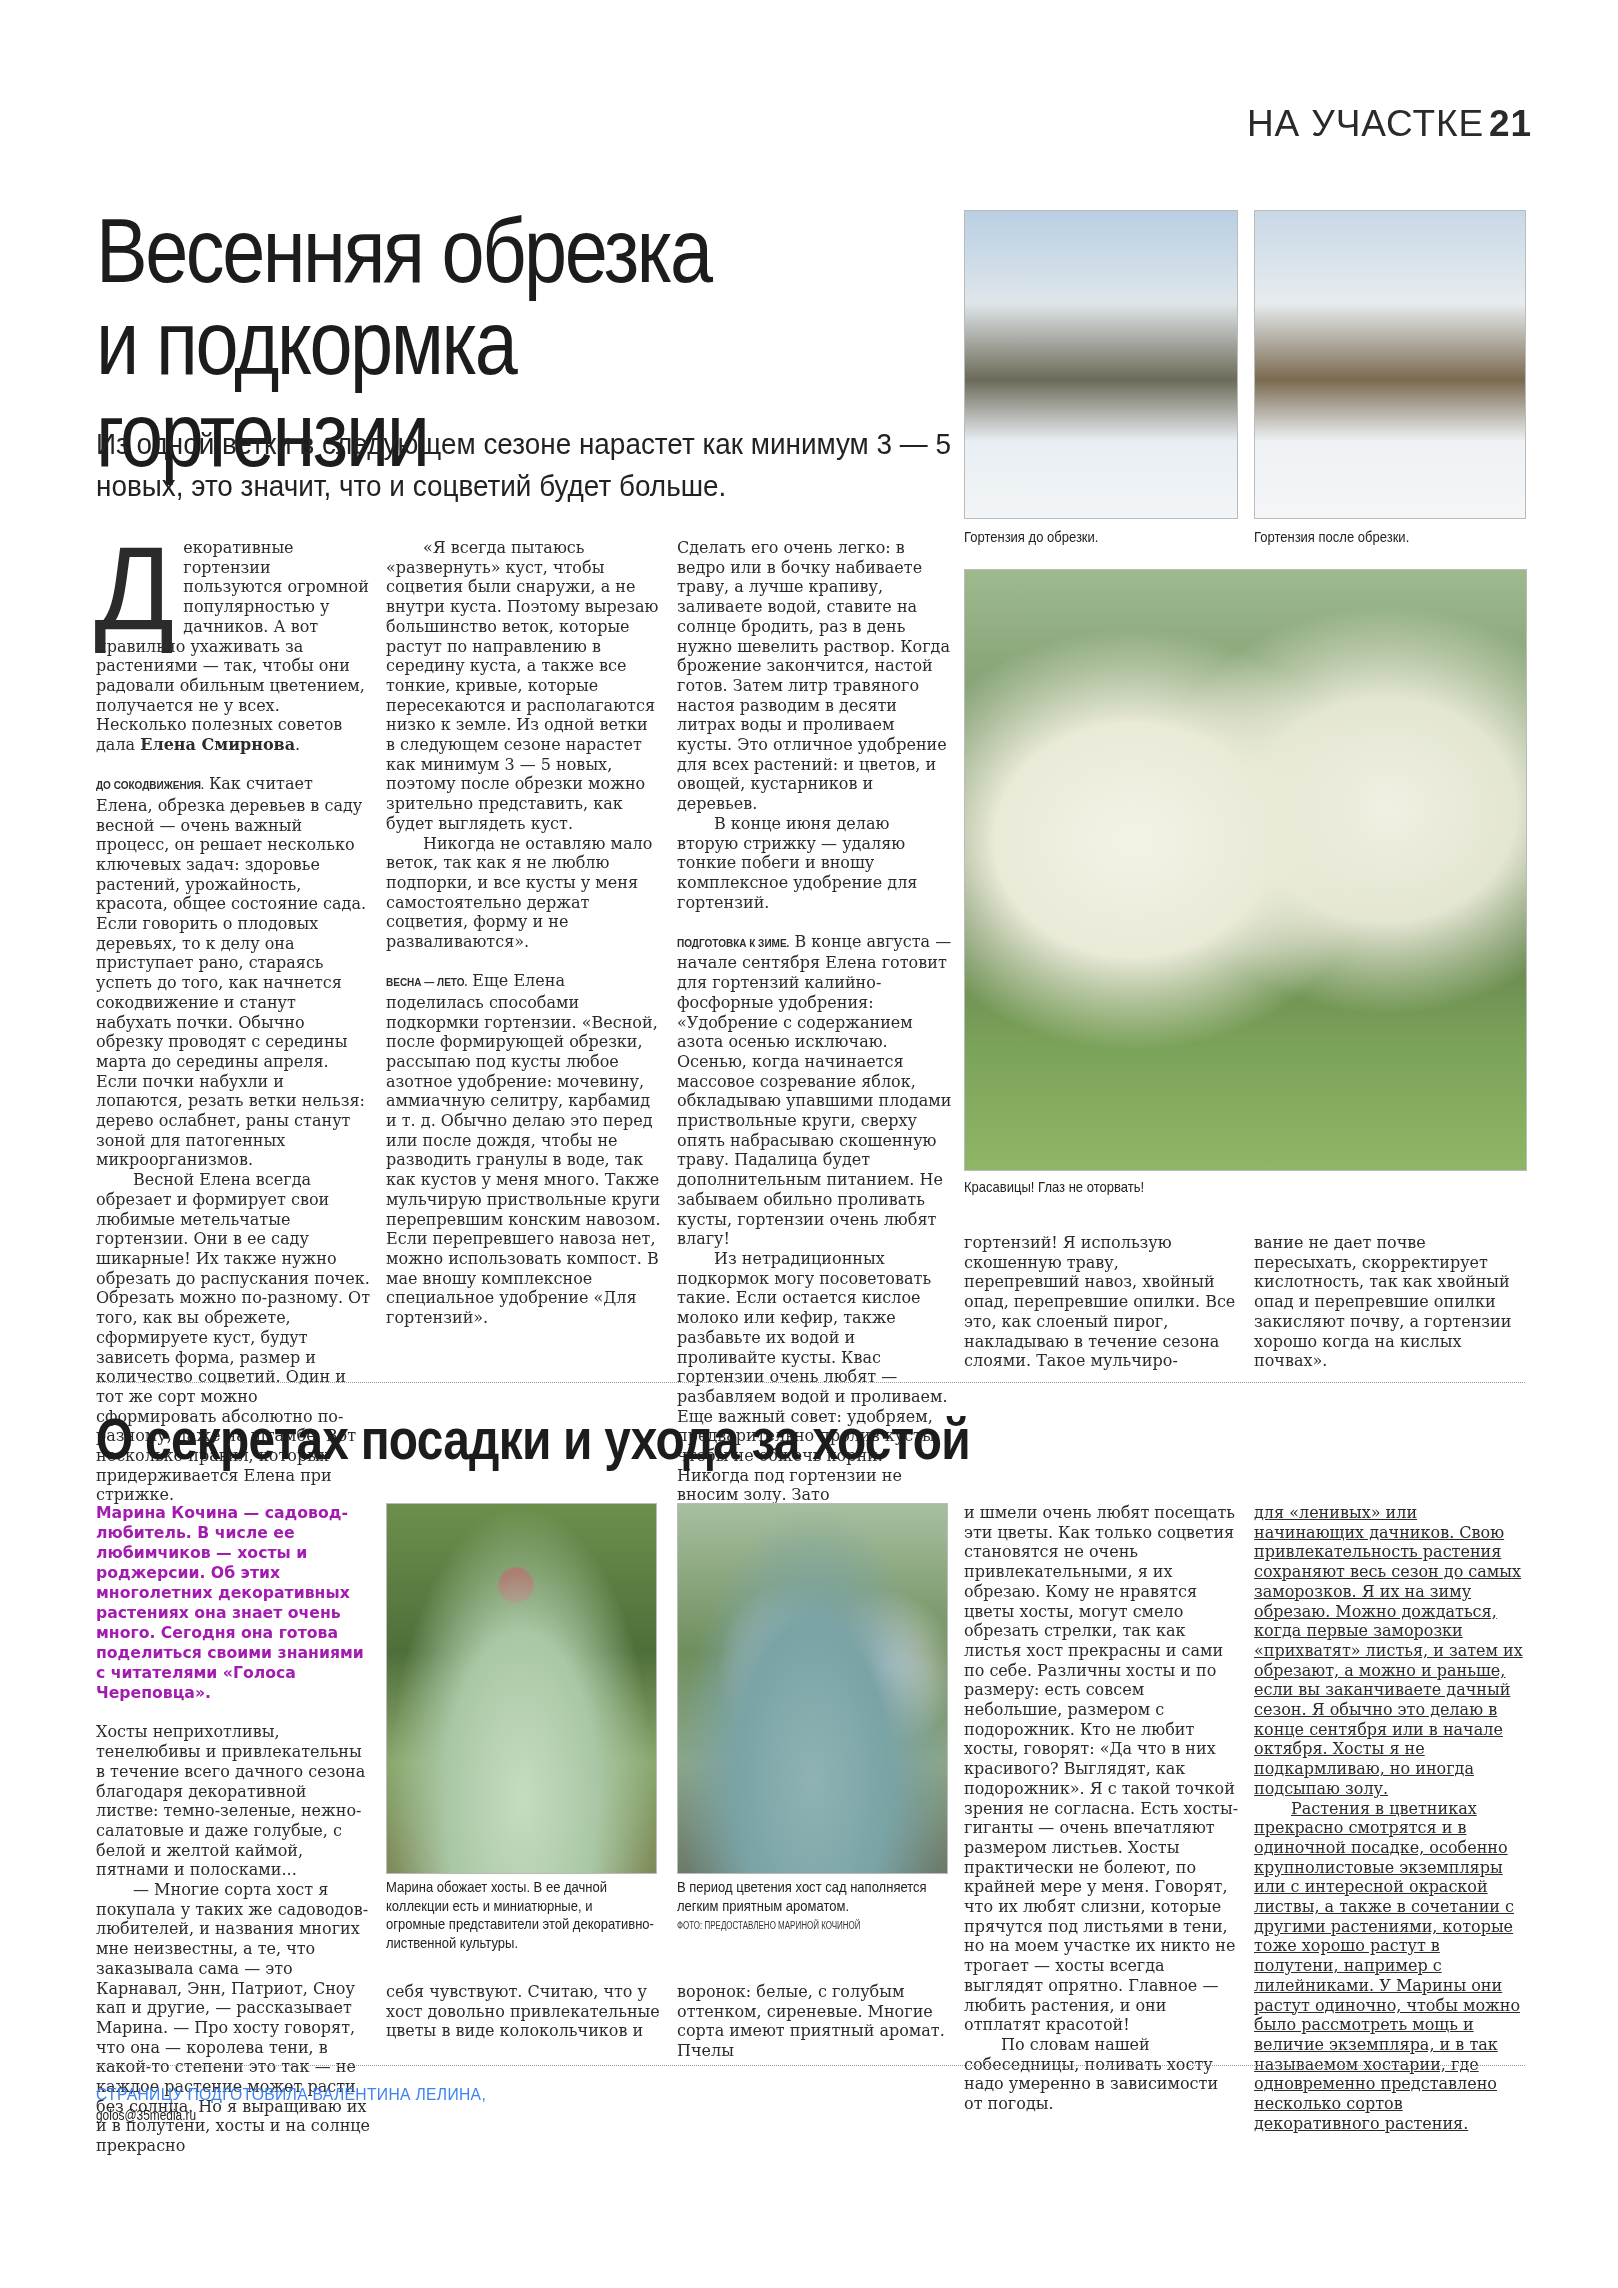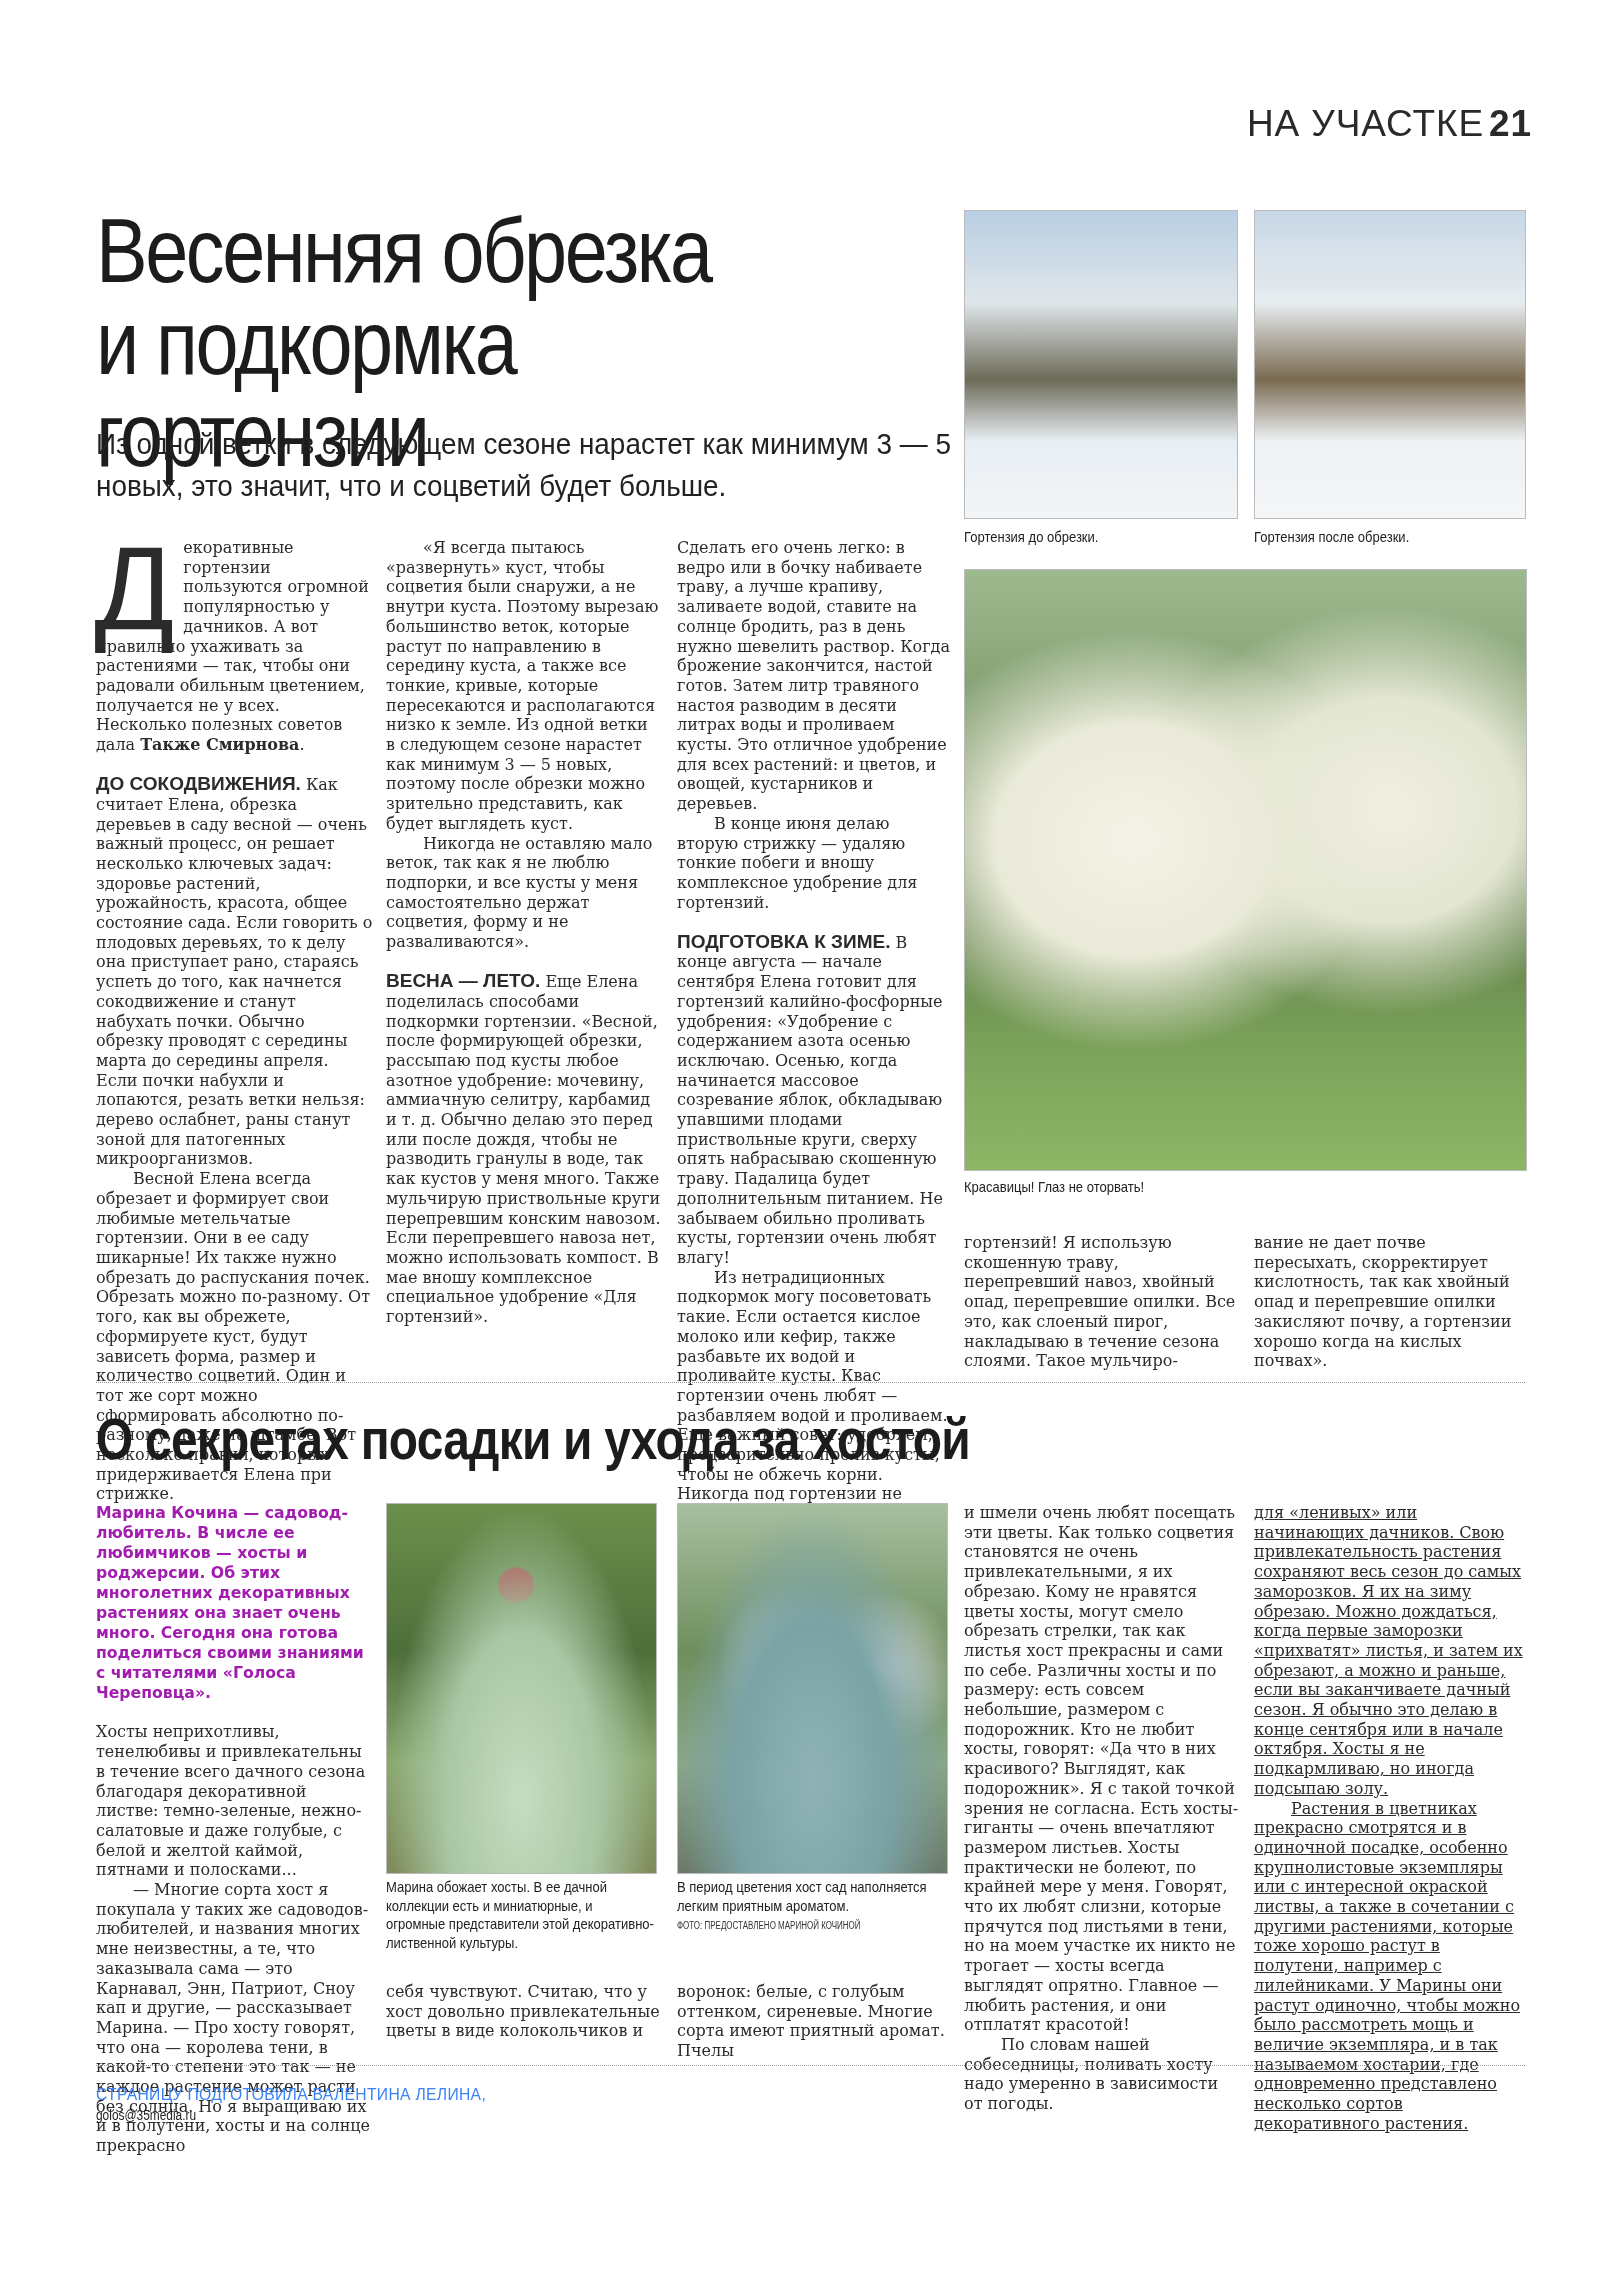--- a/index.html
+++ b/index.html
@@ -6,21 +6,21 @@
   body{width:1619px;height:2289px;position:relative;overflow:hidden;color:#222;}
   .abs{position:absolute;}
   .section-label{left:1246px;top:103px;width:286px;text-align:right;font-family:"Liberation Sans",sans-serif;font-size:37px;letter-spacing:0.9px;font-weight:300;color:#2a2a2a;}
   .section-label .pg{font-weight:bold;margin-left:5px;}
   .headline{left:96px;top:205px;width:868px;font-family:"Liberation Sans",sans-serif;font-size:90px;line-height:92px;font-weight:normal;letter-spacing:-2.8px;transform:scaleX(0.86);transform-origin:left top;color:#1c1c1c;}
   .subhead{left:96px;top:423px;width:923px;font-family:"Liberation Sans",sans-serif;font-size:30px;line-height:42px;color:#222;transform:scaleX(0.93);transform-origin:left top;}
   .col{font-family:"DejaVu Serif",serif;font-size:16px;line-height:19.7px;color:#2b2b2b;text-align:left;}
   .col p{margin:0;}
   .col p.ind{text-indent:37px;}
   .col .gap{height:19.4px;}
-  .lead-h{font-family:"Liberation Sans",sans-serif;font-weight:bold;font-size:19px;letter-spacing:0;}
+  .lead-h{font-family:"Liberation Sans",sans-serif;font-weight:bold;font-size:10px;letter-spacing:0;}
   .dropcap{float:left;font-family:"Liberation Sans",sans-serif;font-size:118px;line-height:96px;margin:1.8px 9.2px 0 -1.8px;font-weight:300;}
   .photo{background:#cfd8c8;border:0.9px solid #bbb;overflow:hidden;}
   .caption{font-family:"Liberation Sans",sans-serif;font-size:14.8px;line-height:18.5px;color:#222;transform:scaleX(0.88);transform-origin:left top;}
   .credit{font-family:"Liberation Sans",sans-serif;font-size:10px;color:#333;transform:scaleX(0.8);transform-origin:left top;}
   .divider{left:96px;width:1429px;border-top:1.8px dotted #999;height:0;}
   .headline2{left:96px;top:1407px;font-family:"Liberation Sans",sans-serif;font-weight:bold;font-size:57px;line-height:65px;letter-spacing:-0.9px;transform:scaleX(0.84);transform-origin:left top;color:#1c1c1c;white-space:nowrap;}
   .intro{font-family:"DejaVu Sans",sans-serif;font-weight:bold;font-size:15.7px;line-height:20px;color:#a21caf;}
   .footer-by{left:96px;top:2086px;font-family:"Liberation Sans",sans-serif;font-size:15.7px;color:#3b82f6;letter-spacing:0.3px;}
   .footer-mail{left:96px;top:2107px;font-family:"Liberation Sans",sans-serif;font-size:14px;color:#222;transform:scaleX(0.85);transform-origin:left top;}
 </style>
@@ -31,21 +31,21 @@
   <span>НА УЧАСТКЕ</span><span class="pg">21</span>
 </div>
 
 <div class="abs headline">
   <div>Весенняя обрезка</div>
   <div>и подкормка гортензии</div>
 </div>
 <div class="abs subhead">Из одной ветки в следующем сезоне нарастет как минимум 3 — 5 новых, это значит, что и соцветий будет больше.</div>
 
 <div class="abs col" style="left:96px;top:538px;width:277px;">
-  <p><span class="dropcap">Д</span><span>екоративные гортензии пользуются огромной популярностью у дачников. А вот правильно ухаживать за растениями — так, чтобы они радовали обильным цветением, получается не у всех. Несколько полезных советов дала </span><b>Также Смирнова</b>.</p>
+  <p><span class="dropcap">Д</span><span>екоративные гортензии пользуются огромной популярностью у дачников. А вот правильно ухаживать за растениями — так, чтобы они радовали обильным цветением, получается не у всех. Несколько полезных советов дала </span><b>Елена Смирнова</b>.</p>
   <div class="gap"></div>
   <p><span class="lead-h">ДО СОКОДВИЖЕНИЯ.</span><span> Как считает Елена, обрезка деревьев в саду весной — очень важный процесс, он решает несколько ключевых задач: здоровье растений, урожайность, красота, общее состояние сада. Если говорить о плодовых деревьях, то к делу она приступает рано, стараясь успеть до того, как начнется сокодвижение и станут набухать почки. Обычно обрезку проводят с середины марта до середины апреля. Если почки набухли и лопаются, резать ветки нельзя: дерево ослабнет, раны станут зоной для патогенных микроорганизмов.</span></p>
   <p class="ind">Весной Елена всегда обрезает и формирует свои любимые метельчатые гортензии. Они в ее саду шикарные! Их также нужно обрезать до распускания почек. Обрезать можно по-разному. От того, как вы обрежете, сформируете куст, будут зависеть форма, размер и количество соцветий. Один и тот же сорт можно сформировать абсолютно по-разному, даже на штамбе. Вот несколько правил, которых придерживается Елена при стрижке.</p>
 </div>
 
 <div class="abs col" style="left:386px;top:538px;width:275px;">
   <p class="ind">«Я всегда пытаюсь «развернуть» куст, чтобы соцветия были снаружи, а не внутри куста. Поэтому вырезаю большинство веток, которые растут по направлению в середину куста, а также все тонкие, кривые, которые пересекаются и располагаются низко к земле. Из одной ветки в следующем сезоне нарастет как минимум 3 — 5 новых, поэтому после обрезки можно зрительно представить, как будет выглядеть куст.</p>
   <p class="ind">Никогда не оставляю мало веток, так как я не люблю подпорки, и все кусты у меня самостоятельно держат соцветия, форму и не разваливаются».</p>
   <div class="gap"></div>
   <p><span class="lead-h">ВЕСНА — ЛЕТО.</span><span> Еще Елена поделилась способами подкормки гортензии. «Весной, после формирующей обрезки, рассыпаю под кусты любое азотное удобрение: мочевину, аммиачную селитру, карбамид и т. д. Обычно делаю это перед или после дождя, чтобы не разводить гранулы в воде, так как кустов у меня много. Также мульчирую приствольные круги перепревшим конским навозом. Если перепревшего навоза нет, можно использовать компост. В мае вношу комплексное специальное удобрение «Для гортензий».</span></p>

